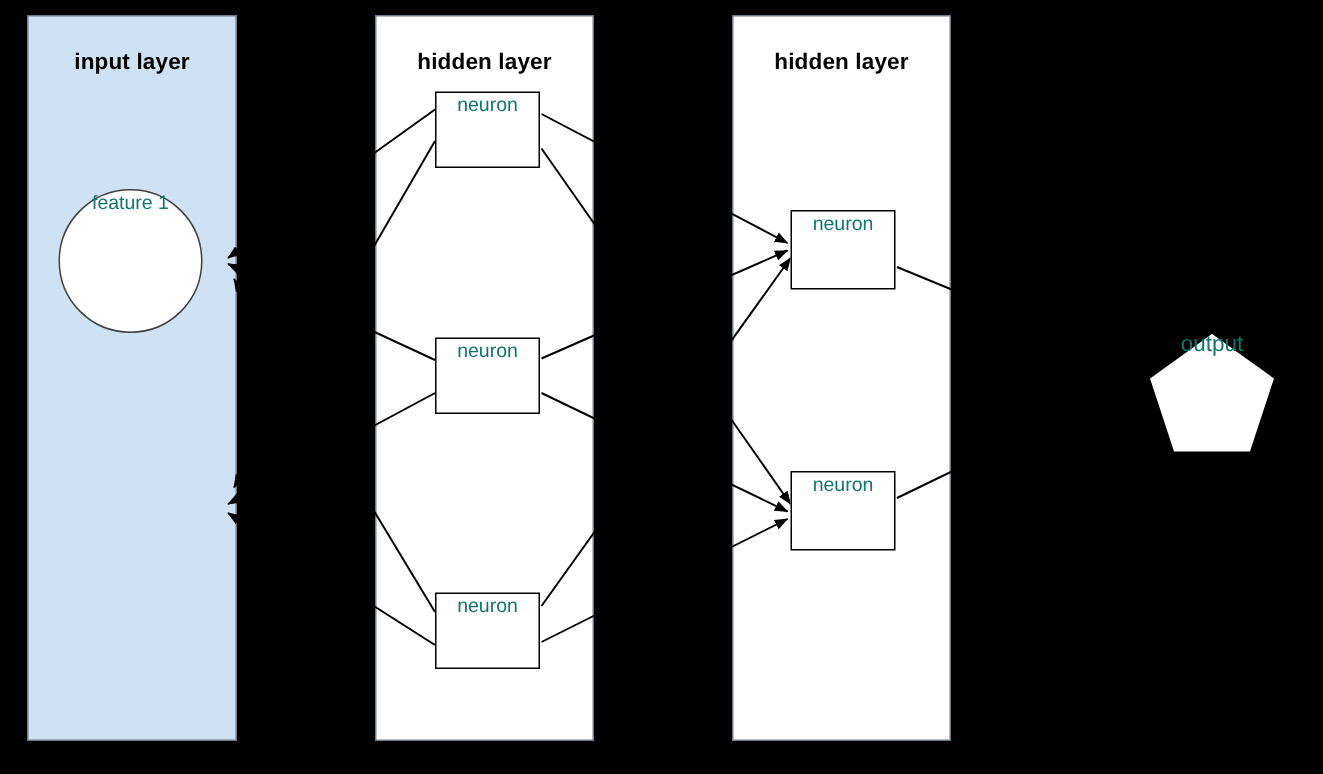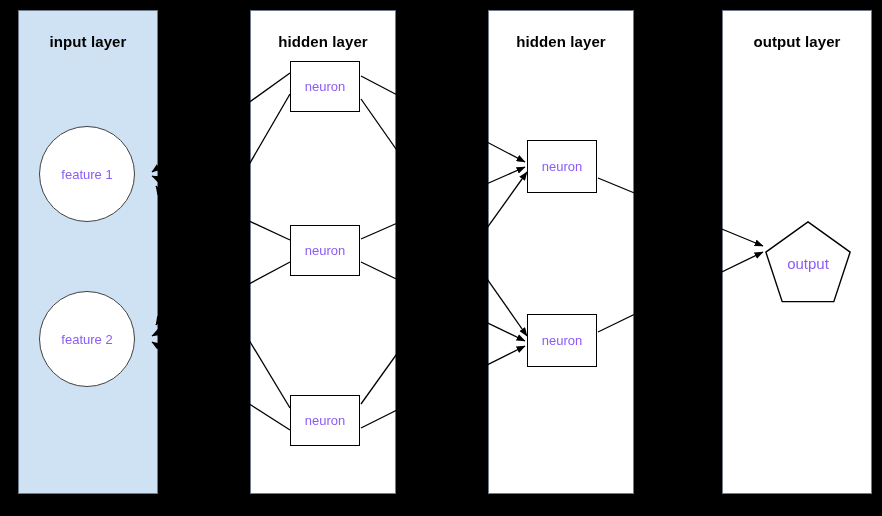--- a/index.html
+++ b/index.html
@@ -43,23 +43,23 @@
     font-size: 15px;
     color: #000000;
     letter-spacing: 0.1px;
   }
   .node {
     position: absolute;
     box-sizing: border-box;
     background: #ffffff;
     z-index: 4;
     display: flex;
-    align-items: center;
+    align-items: flex-start;
     justify-content: center;
-    color: #8b5cf6;
+    color: #0f766e;
     font-size: 13px;
   }
   .node.circle {
     border: 1px solid #404040;
     border-radius: 50%;
   }
   .node.box {
     border: 1px solid #000000;
   }
   .node.pentagon {
@@ -82,23 +82,20 @@
 
   <div class="layer-panel input" style="left: 18px; top: 10px; width: 140px; height: 484px;">
     <div class="layer-title" style="top: 22px;">input layer</div>
   </div>
   <div class="layer-panel plain" style="left: 250px; top: 10px; width: 146px; height: 484px;">
     <div class="layer-title" style="top: 22px;">hidden layer</div>
   </div>
   <div class="layer-panel plain" style="left: 488px; top: 10px; width: 146px; height: 484px;">
     <div class="layer-title" style="top: 22px;">hidden layer</div>
   </div>
-  <div class="layer-panel plain" style="left: 722px; top: 10px; width: 150px; height: 484px;">
-    <div class="layer-title" style="top: 22px;">output layer</div>
-  </div>
 
   <svg id="edges" viewBox="0 0 882 516" width="882" height="516">
     <defs>
       <marker id="arrowhead" markerWidth="9" markerHeight="7" refX="8.4" refY="3.5" orient="auto" markerUnits="userSpaceOnUse">
         <polygon points="0 0, 9 3.5, 0 7" fill="#000000"></polygon>
       </marker>
     </defs>
     <g id="edge-group">
         <line x1="290" y1="73" x2="152" y2="172" stroke="#000000" stroke-width="1.3" marker-end="url(#arrowhead)"></line>
         <line x1="290" y1="240" x2="152" y2="176" stroke="#000000" stroke-width="1.3" marker-end="url(#arrowhead)"></line>
@@ -113,23 +110,20 @@
         <line x1="361" y1="262" x2="525" y2="341" stroke="#000000" stroke-width="1.3" marker-end="url(#arrowhead)"></line>
         <line x1="361" y1="428" x2="525" y2="346" stroke="#000000" stroke-width="1.3" marker-end="url(#arrowhead)"></line>
         <line x1="598" y1="178" x2="763" y2="246" stroke="#000000" stroke-width="1.3" marker-end="url(#arrowhead)"></line>
         <line x1="598" y1="332" x2="763" y2="252" stroke="#000000" stroke-width="1.3" marker-end="url(#arrowhead)"></line>
       </g>
   </svg>
 
   <div class="node circle" style="left: 39px; top: 126px; width: 96px; height: 96px; font-size: 13px;">
     <span>feature 1</span>
   </div>
-  <div class="node circle" style="left: 39px; top: 291px; width: 96px; height: 96px; font-size: 13px;">
-    <span>feature 2</span>
-  </div>
   <div class="node box" style="left: 290px; top: 61px; width: 70px; height: 51px; font-size: 13px;">
     <span>neuron</span>
   </div>
   <div class="node box" style="left: 290px; top: 225px; width: 70px; height: 51px; font-size: 13px;">
     <span>neuron</span>
   </div>
   <div class="node box" style="left: 290px; top: 395px; width: 70px; height: 51px; font-size: 13px;">
     <span>neuron</span>
   </div>
   <div class="node box" style="left: 527px; top: 140px; width: 70px; height: 53px; font-size: 13px;">

